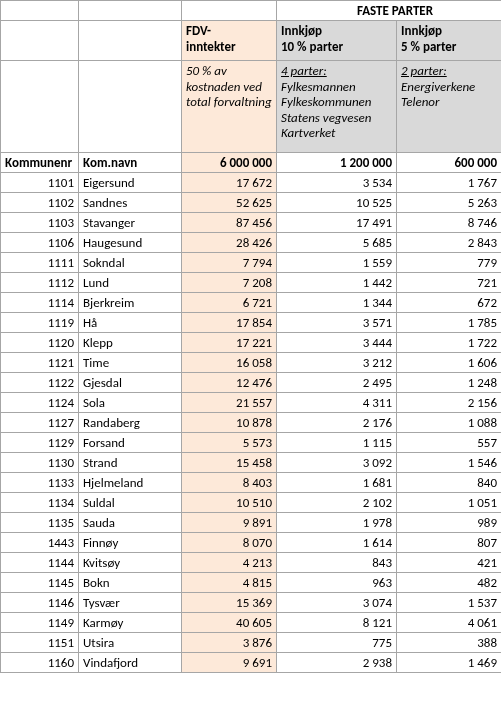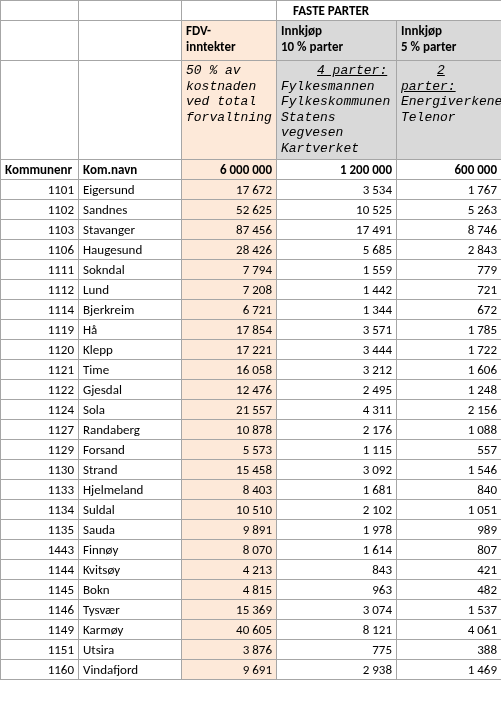--- a/index.html
+++ b/index.html
@@ -21,25 +21,25 @@
     padding: 2px 4px;
     vertical-align: top;
     height: 18px;
     overflow: hidden;
     white-space: nowrap;
   }
   .blank { background: #fff; }
   .peach { background: #fde9d9; }
   .grey { background: #d9d9d9; }
   .bold { font-weight: bold; }
-  .italic { font-style: italic; font-family: Liberation Mono, monospace; }
-  .underline { text-decoration: underline; margin-left: 36px; }
+  .italic { font-style: italic; }
+  .underline { text-decoration: underline; }
   .right { text-align: right; }
   .left { text-align: left; }
-  .center { text-align: left; padding-left: 16px; }
+  .center { text-align: center; padding-left: 16px; }
   .col-nr { width: 78px; }
   .col-name { width: 103px; }
   .col-fdv { width: 95px; }
   .col-c1 { width: 120px; }
   .col-c2 { width: 105px; }
   .tall { height: 40px; vertical-align: top; }
   .tall2 { height: 92px; vertical-align: top; }
   .wrap { white-space: normal; line-height: 1.2; }
 </style>
 </head>

